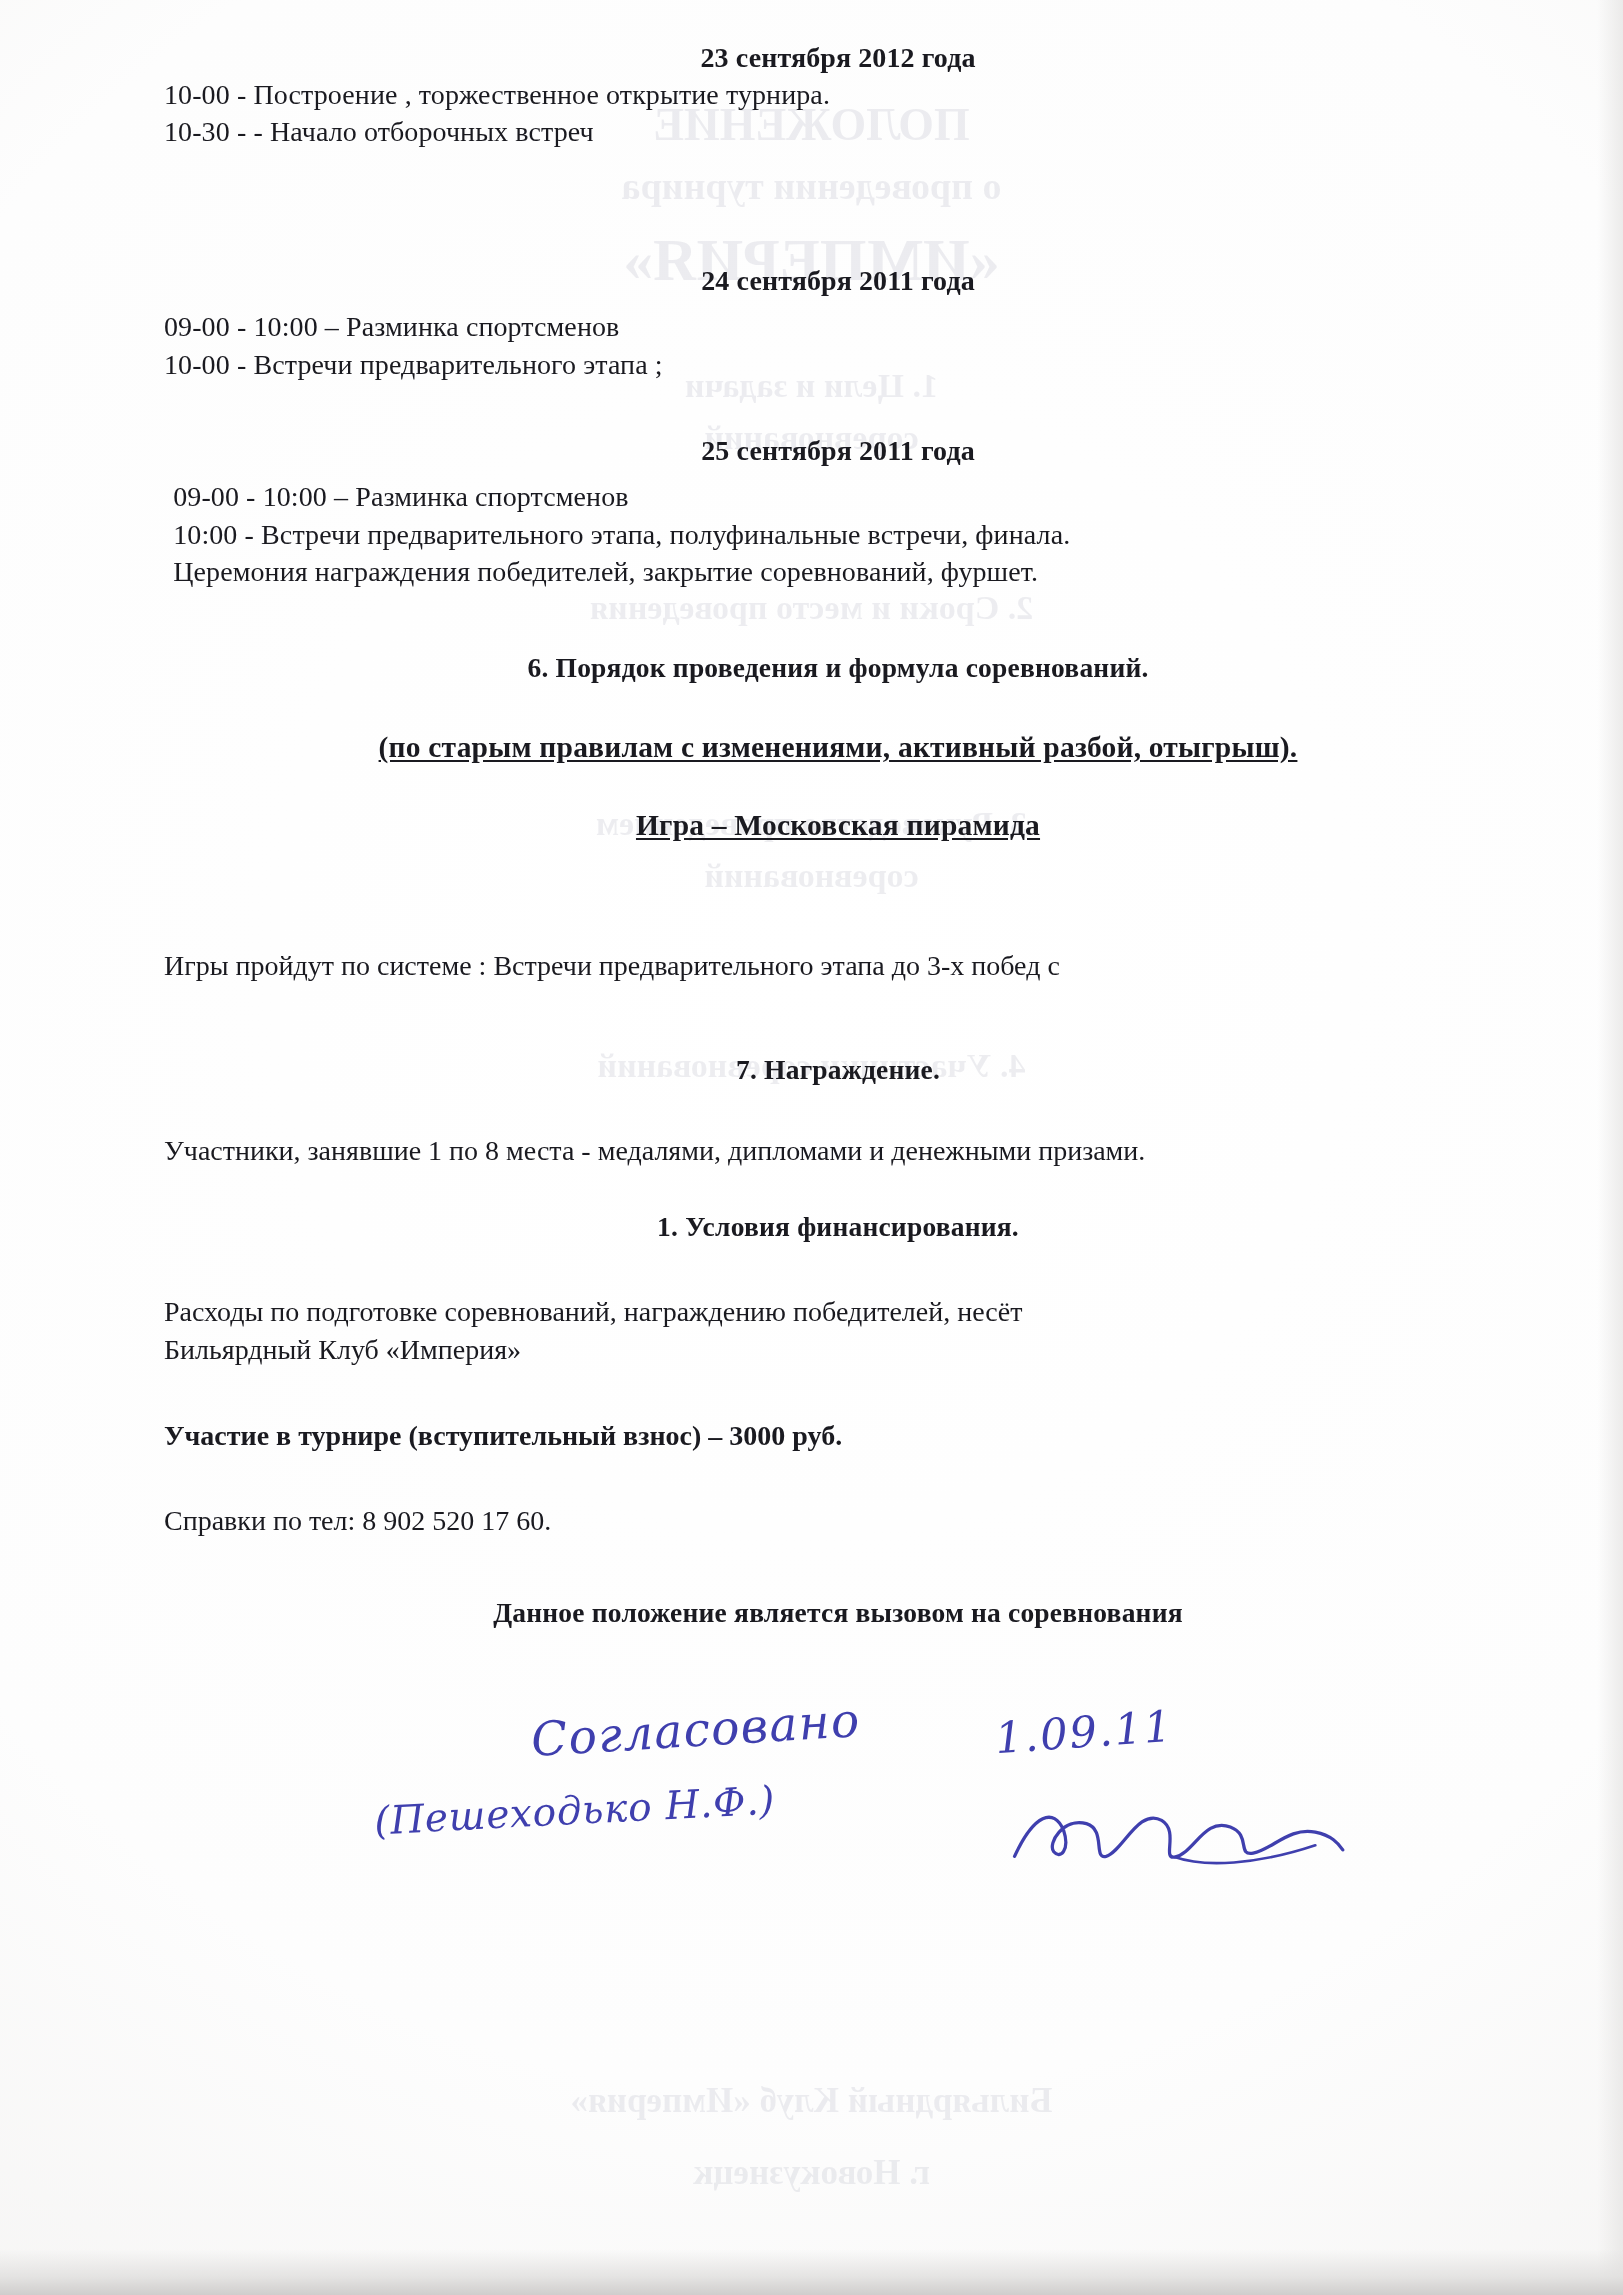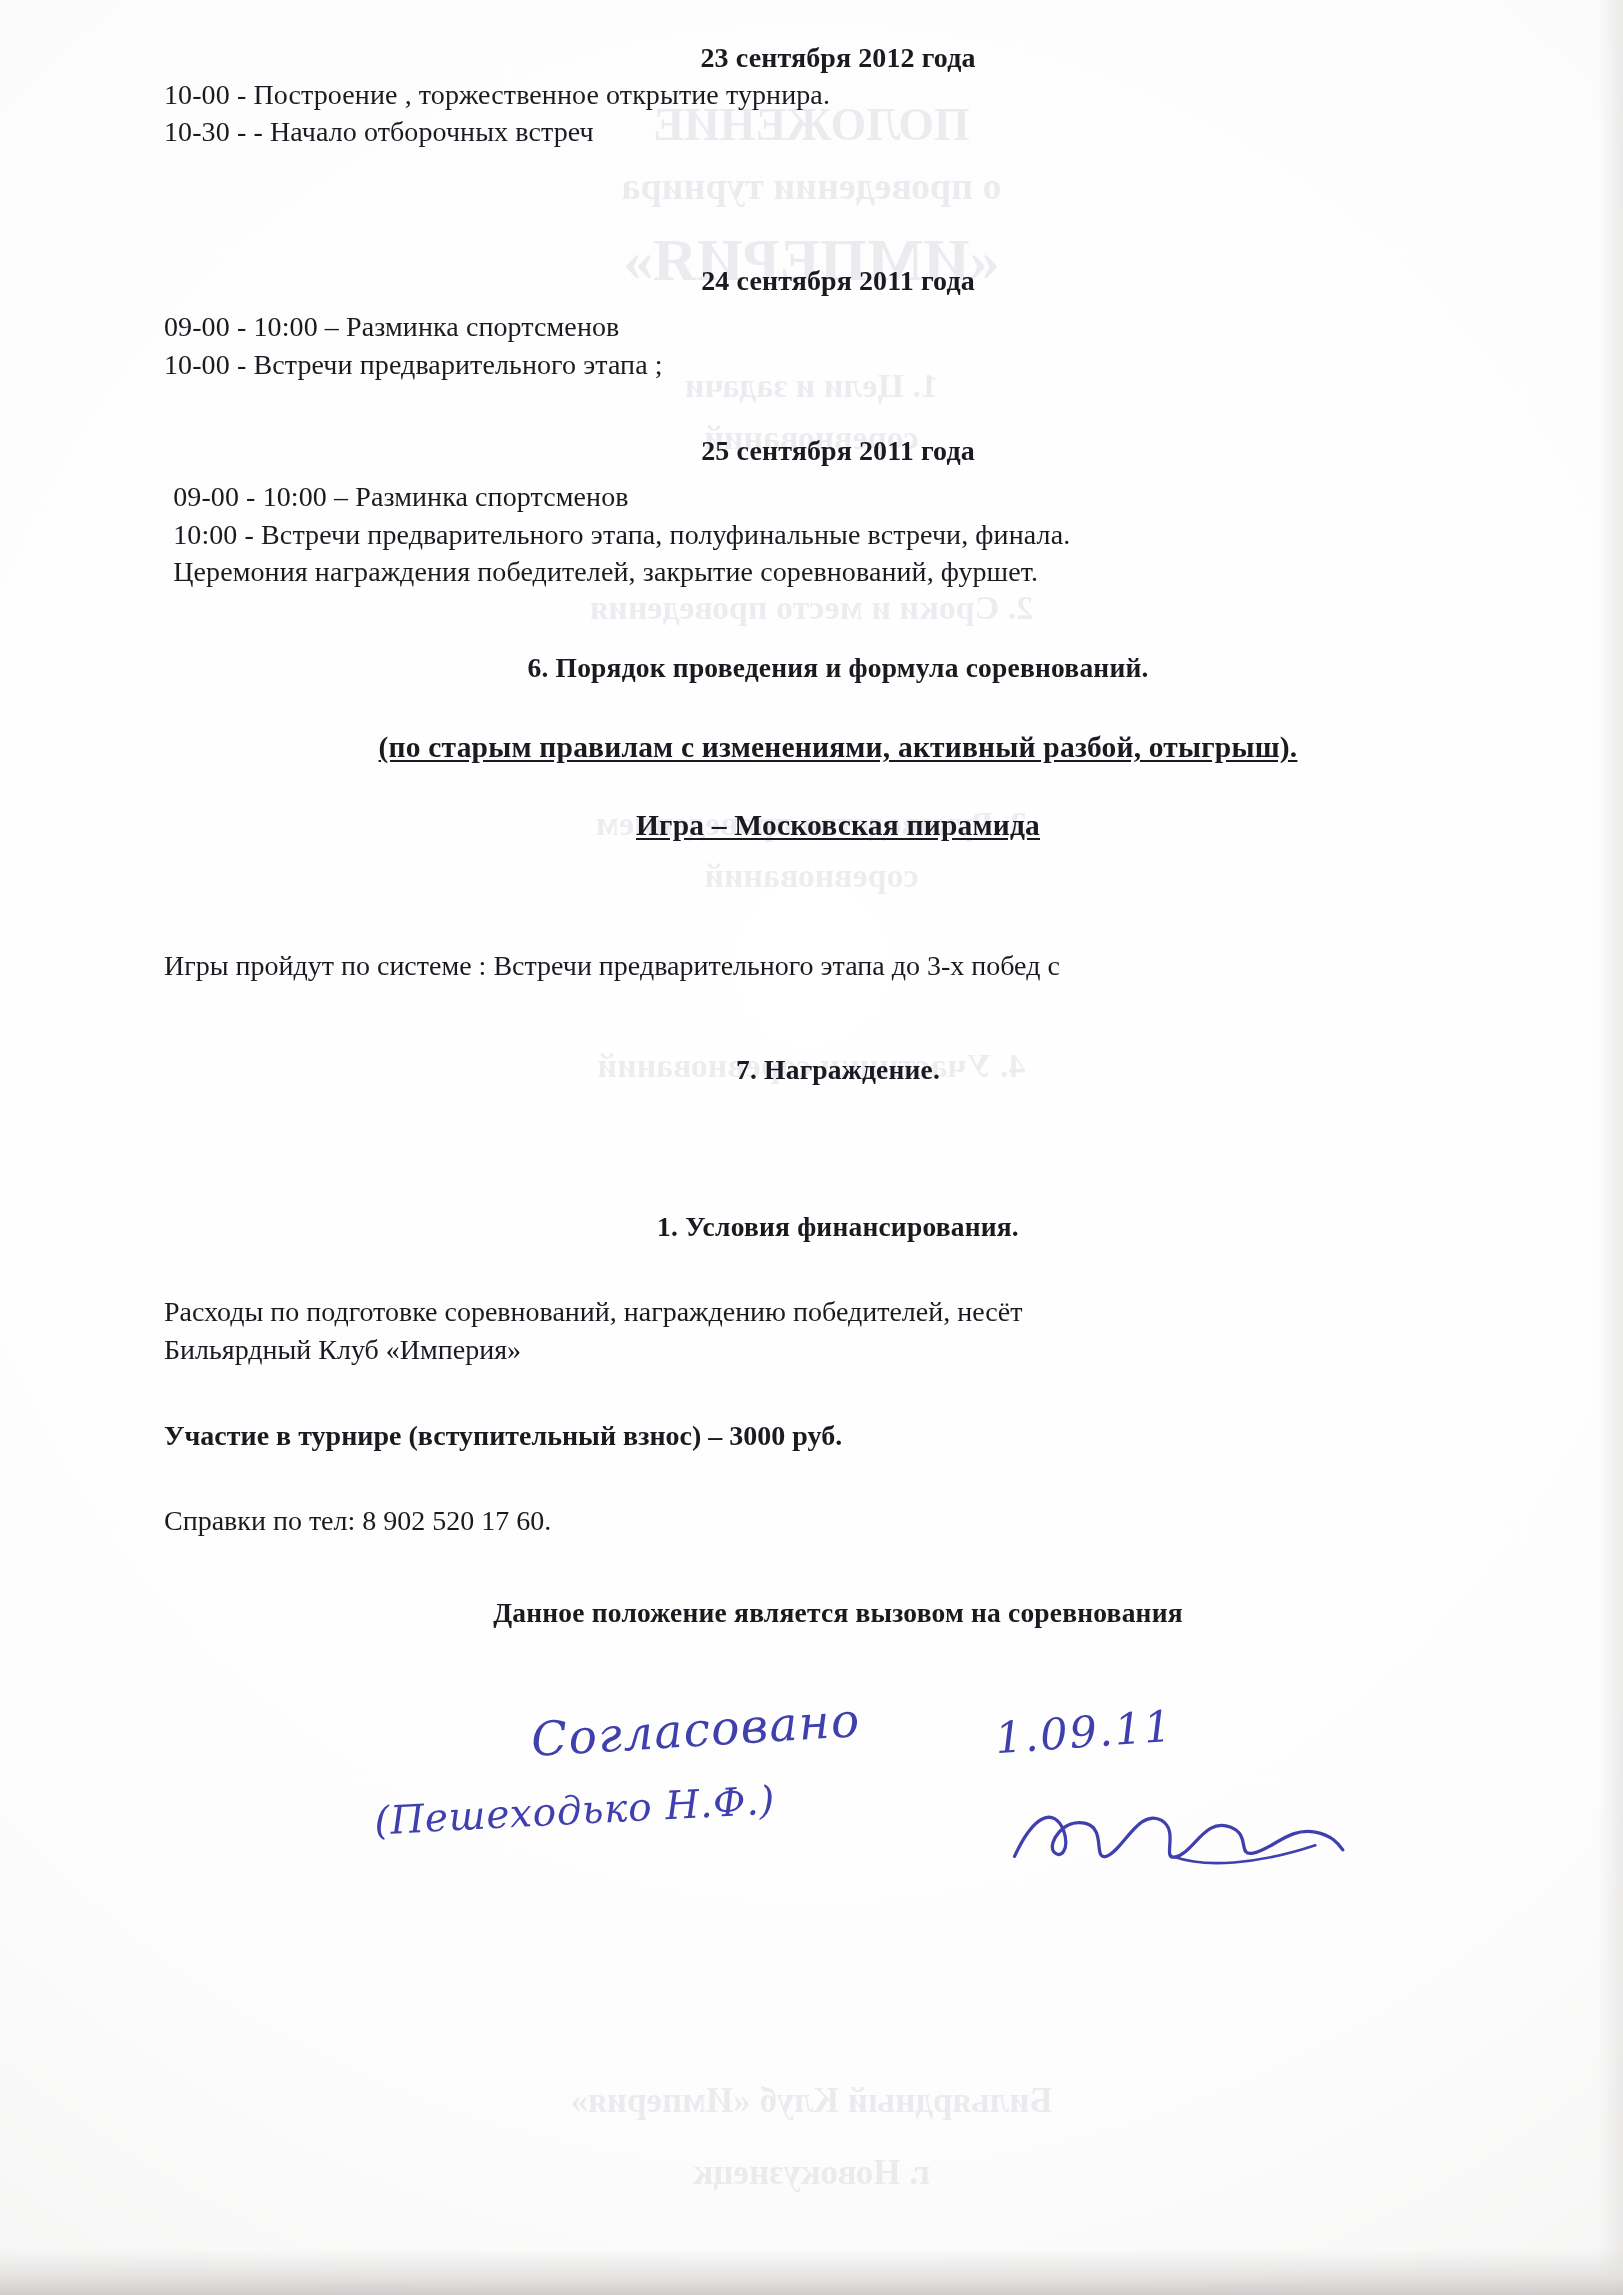--- a/index.html
+++ b/index.html
@@ -187,20 +187,21 @@
 
     <div class="block" style="top:652px;">
       <div class="heading">6. Порядок проведения и формула соревнований.</div>
       <div class="heading underline" style="margin-top:47px;font-size:29.5px;">(по старым правилам с изменениями, активный разбой, отыгрыш).</div>
       <div class="heading underline" style="margin-top:45px;font-size:29.5px;">Игра – Московская пирамида</div>
       <div class="para" style="margin-top:105px;">Игры пройдут по системе : Встречи предварительного этапа до 3-х побед  с</div>
     </div>
 
     <div class="block" style="top:1054px;">
       <div class="heading">7. Награждение.</div>
+      <div class="para" style="margin-top:46px;">Участники, занявшие 1 по 8 места - медалями, дипломами и денежными призами.</div>
     </div>
 
     <div class="block" style="top:1211px;">
       <div class="heading">1. Условия финансирования.</div>
       <div class="para" style="margin-top:50px;"> Расходы по подготовке соревнований, награждению победителей, несёт</div>
       <div class="para">Бильярдный Клуб «Империя»</div>
       <div class="para bold" style="margin-top:48px;">Участие в турнире (вступительный взнос) – 3000 руб.</div>
       <div class="para center" style="margin-top:47px;">Справки по тел: 8 902 520 17 60.</div>
     </div>
 

